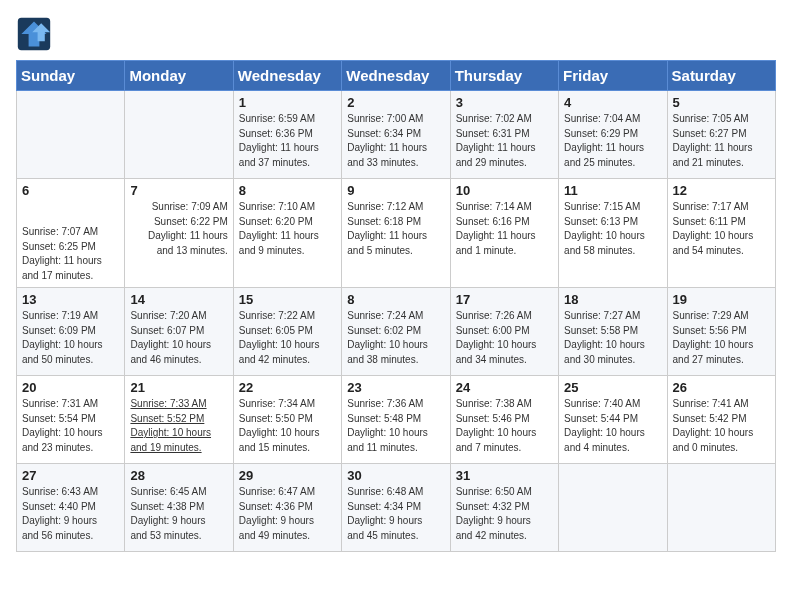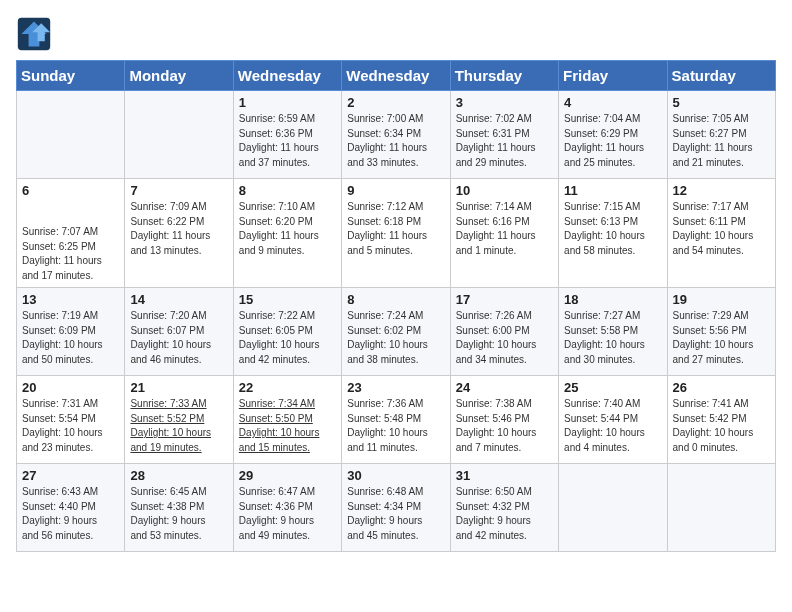--- a/index.html
+++ b/index.html
@@ -165,21 +165,21 @@
       <tr>
         <td>
           <span class="day-num">6</span>
           <div class="day-info" style="white-space: pre-line; margin-top: 27px;">Sunrise: 7:07 AM
 Sunset: 6:25 PM
 Daylight: 11 hours
 and 17 minutes.</div>
         </td>
         <td>
           <span class="day-num">7</span>
-          <div class="day-info" style="white-space: pre-line;">Sunrise: 7:09 AM
+          <div class="day-info" style="white-space: pre-line; text-align: right;">Sunrise: 7:09 AM
 Sunset: 6:22 PM
 Daylight: 11 hours
 and 13 minutes.</div>
         </td>
         <td>
           <span class="day-num">8</span>
           <div class="day-info" style="white-space: pre-line;">Sunrise: 7:10 AM
 Sunset: 6:20 PM
 Daylight: 11 hours
 and 9 minutes.</div>
@@ -274,21 +274,21 @@
         </td>
         <td>
           <span class="day-num">21</span>
           <div class="day-info" style="white-space: pre-line; text-decoration: underline;">Sunrise: 7:33 AM
 Sunset: 5:52 PM
 Daylight: 10 hours
 and 19 minutes.</div>
         </td>
         <td>
           <span class="day-num">22</span>
-          <div class="day-info" style="white-space: pre-line; text-decoration: underline;">Sunrise: 7:34 AM
+          <div class="day-info" style="white-space: pre-line;">Sunrise: 7:34 AM
 Sunset: 5:50 PM
 Daylight: 10 hours
 and 15 minutes.</div>
         </td>
         <td>
           <span class="day-num">23</span>
           <div class="day-info" style="white-space: pre-line;">Sunrise: 7:36 AM
 Sunset: 5:48 PM
 Daylight: 10 hours
 and 11 minutes.</div>

